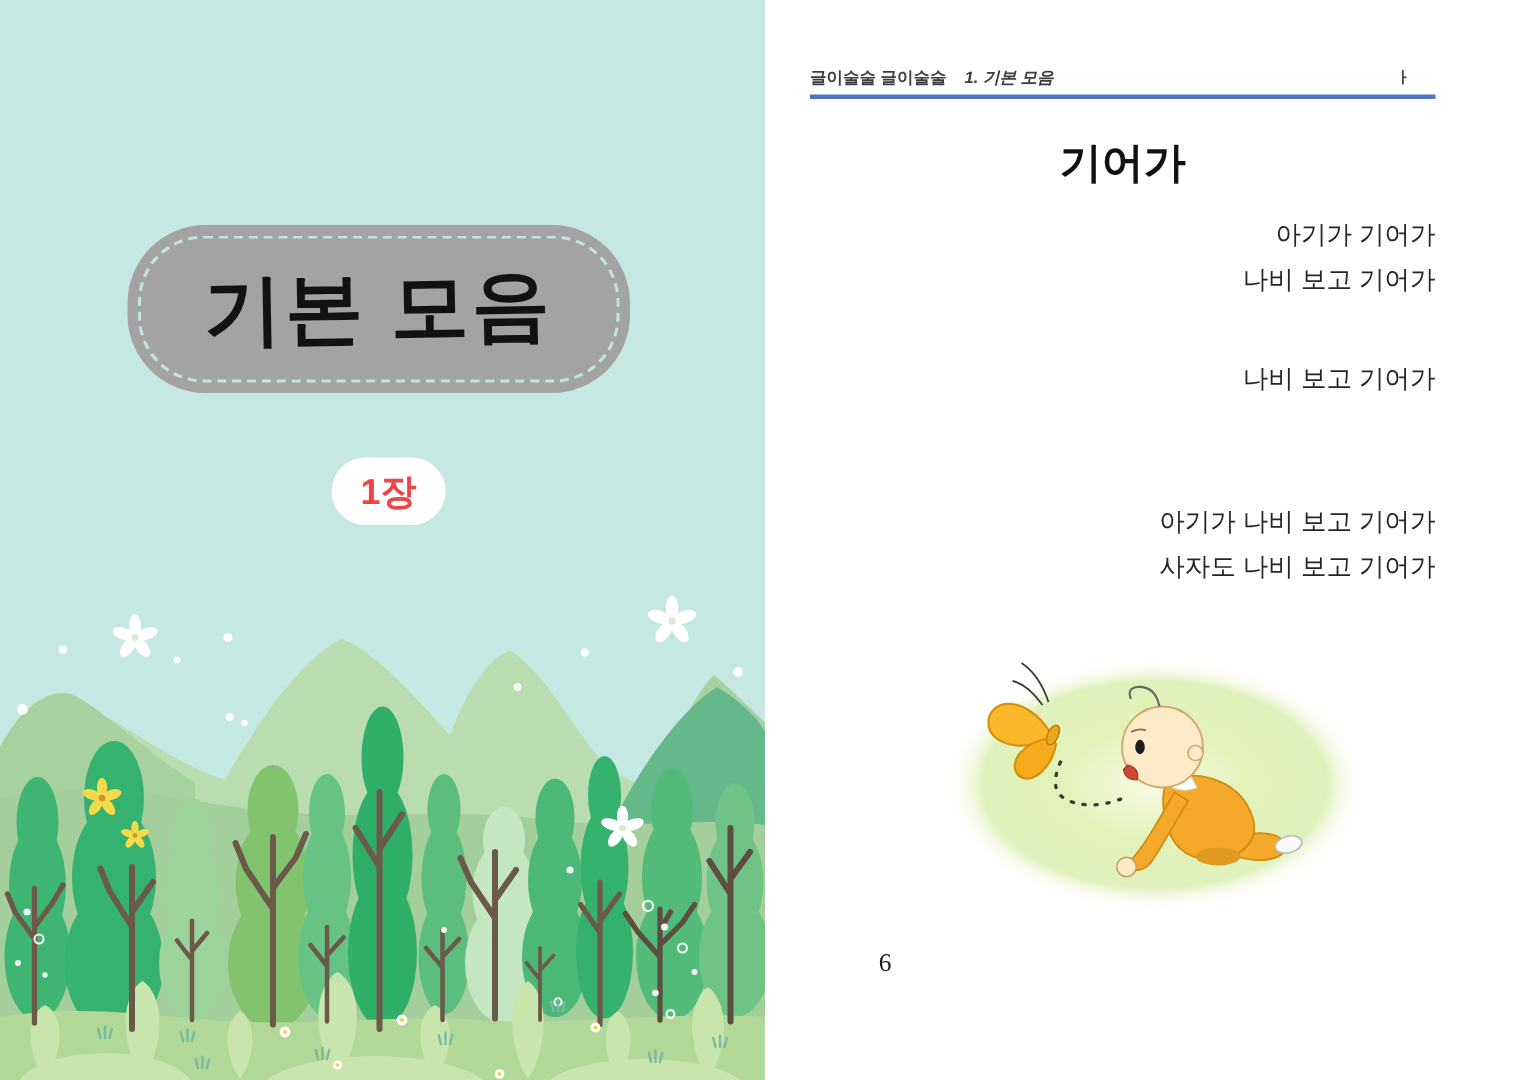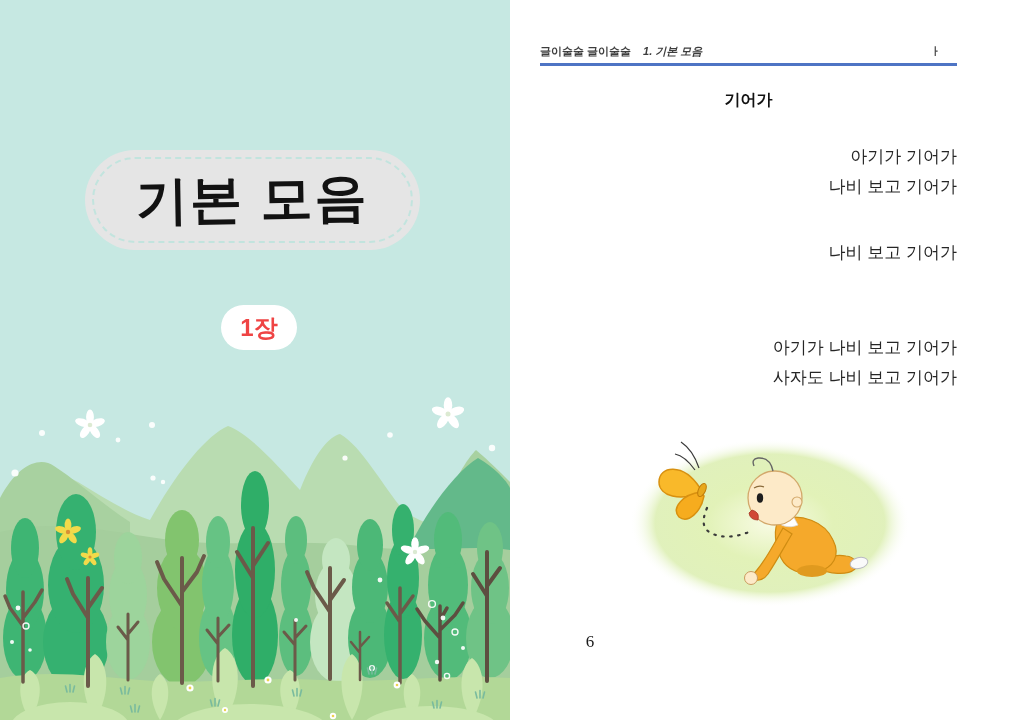--- a/index.html
+++ b/index.html
@@ -2,34 +2,34 @@
 <html><head>
 <meta charset="utf-8">
 <style>
   * { margin:0; padding:0; box-sizing:border-box; }
   html,body { width:1020px; height:720px; }
   body { font-family:"Liberation Sans","DejaVu Sans",sans-serif; }
   .spread { position:relative; width:1020px; height:720px; overflow:hidden; background:#fff; }
 
   
   .page-left { position:absolute; left:0; top:0; width:510px; height:720px; background:#c6e8e2; overflow:hidden; }
-  .title-pill { position:absolute; left:85px; top:150px; width:335px; height:100px; background:#e5e5e5; border-radius:52px; }
+  .title-pill { position:absolute; left:85px; top:150px; width:335px; height:112px; background:#a3a3a3; border-radius:52px; }
   .title-inner { position:absolute; left:7px; top:7px; right:7px; bottom:7px; border:2px dashed #c2e4de; border-radius:44px; display:flex; align-items:center; justify-content:center; }
   .chapter-title { font-size:52px; font-weight:bold; color:#121212; letter-spacing:2px; transform:rotate(-1deg); }
   .chapter-badge { position:absolute; left:221px; top:305px; width:76px; height:45px; background:#ffffff; border-radius:23px; display:flex; align-items:center; justify-content:center; }
   .chapter-badge span { font-size:24px; font-weight:bold; color:#ef4444; }
   .scenery { position:absolute; left:0; bottom:0; }
 
   
   .page-right { position:absolute; left:510px; top:0; width:510px; height:720px; background:#ffffff; }
   .running-head { position:absolute; left:30px; top:44px; width:417px; display:flex; justify-content:space-between; align-items:baseline; font-size:11px; font-weight:bold; color:#3d3d3d; }
   .head-left .chapter-ref { margin-left:12px;font-style:italic; }
   .head-vowel { padding-right:16px; color:#4a4a4a; }
   .head-rule { position:absolute; left:30px; top:63px; width:417px; height:3px; background:#4e74c4; }
-  .poem-title { position:absolute; left:30px; top:90px; width:417px; text-align:center; font-size:16px; font-weight:bold; color:#111; }
+  .poem-title { position:absolute; left:30px; top:90px; width:417px; text-align:center; font-size:28px; font-weight:bold; color:#111; }
   .stanza { position:absolute; left:30px; width:417px; text-align:right; font-size:17px; color:#262626; }
   .stanza p { line-height:30px; }
   .stanza.s1 { top:142px; }
   .stanza.s2 { top:238px; }
   .stanza.s3 { top:333px; }
   .baby-art { position:absolute; left:95px; top:428px; }
   .page-number { position:absolute; left:70px; top:632px; width:20px; text-align:center; font-family:"Liberation Serif","DejaVu Serif",serif; font-size:17px; color:#1c1c1c; }
 </style>
 </head>
 <body>

